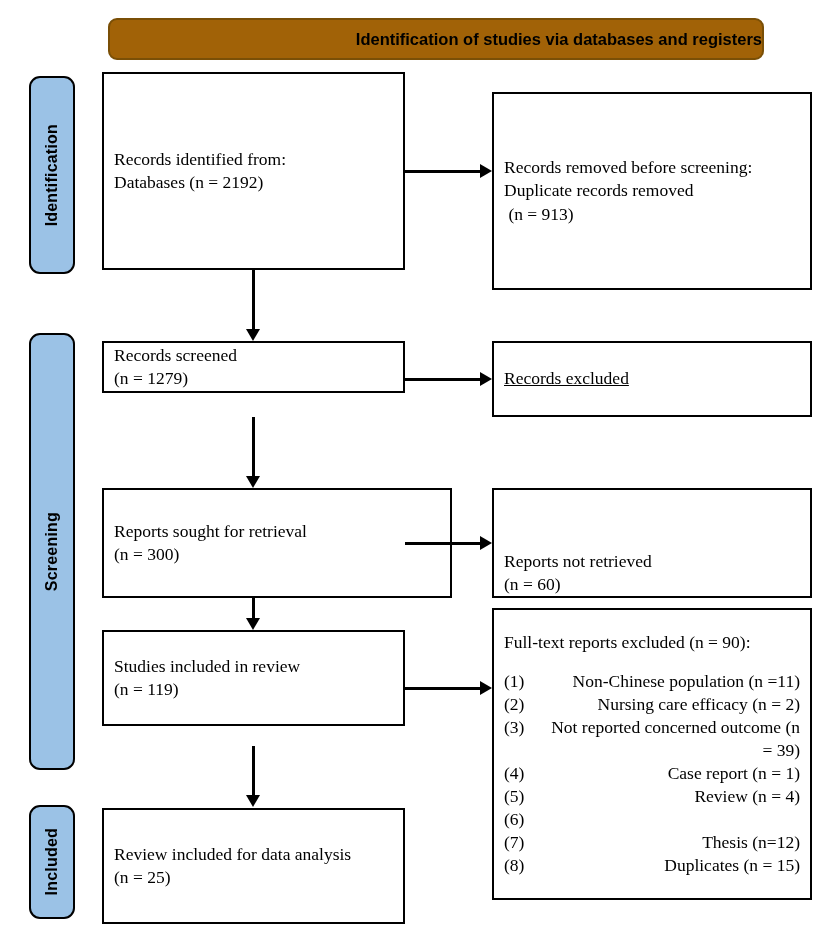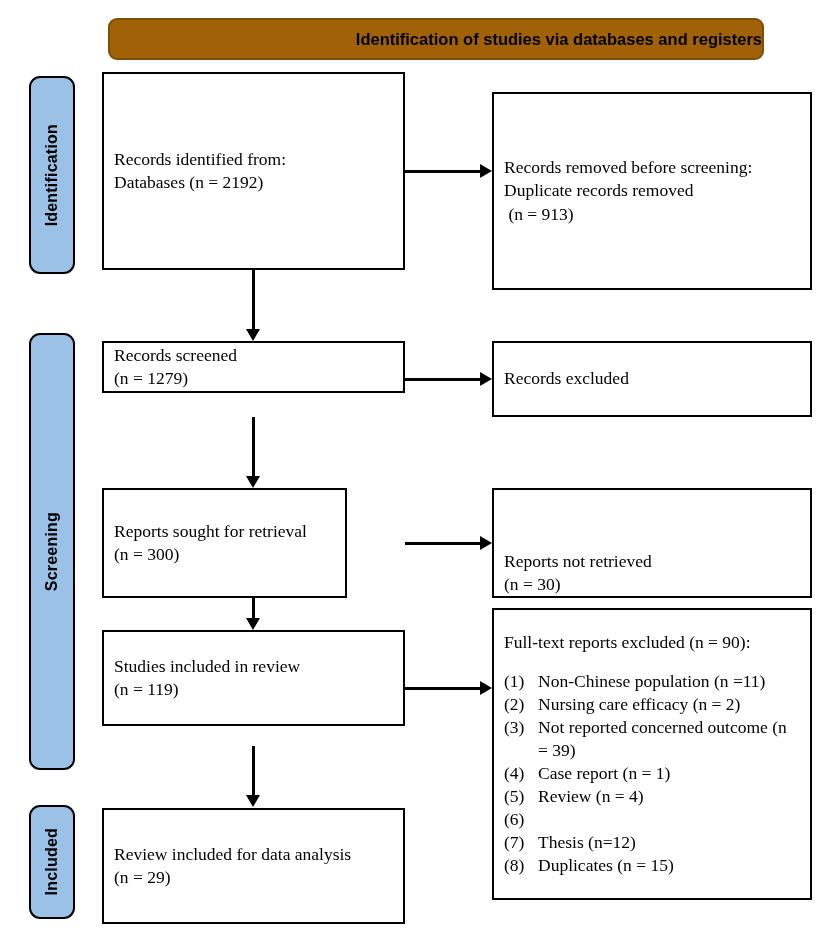--- a/index.html
+++ b/index.html
@@ -79,22 +79,22 @@
     justify-content: center;
     padding: 0 10px;
     font-size: 17.5px;
     line-height: 1.32;
   }
   .box .line { white-space: pre-wrap; }
 
   .box-records-identified { left: 102px; top: 72px;  width: 303px; height: 198px; }
   .box-records-removed    { left: 492px; top: 72px;  width: 320px; height: 198px; margin-top: 20px; }
   .box-records-screened   { left: 102px; top: 341px; width: 303px; height: 52px;  }
-  .box-records-excluded   { left: 492px; top: 341px; width: 320px; height: 76px;  }
-  .box-reports-sought     { left: 102px; top: 488px; width: 245px; height: 110px; }
+  .box-records-excluded   { left: 492px; top: 341px; width: 320px; height: 76px; text-decoration: underline;  }
+  .box-reports-sought     { left: 102px; top: 488px; width: 350px; height: 110px; }
   .box-reports-not-retr   { left: 492px; top: 488px; width: 320px; height: 110px; justify-content: flex-end; }
   .box-studies-review     { left: 102px; top: 630px; width: 303px; height: 96px; }
   .box-fulltext-excluded  { left: 492px; top: 608px; width: 320px; height: 292px; }
   .box-studies-analysis   { left: 102px; top: 808px; width: 303px; height: 116px; }
 
   
   .excl-head { margin-bottom: 16px; }
   .excl-list {
     list-style: none;
     margin: 0;
@@ -102,21 +102,21 @@
   }
   .excl-list li {
     display: flex;
     align-items: flex-start;
     margin: 0;
   }
   .excl-num {
     flex: 0 0 auto;
     width: 34px;
   }
-  .excl-txt { flex: 1 1 auto; }
+  .excl-txt { flex: 1 1 auto; text-align: right; }
 
   
   .conn {
     position: absolute;
     background: #000000;
   }
   .h-line { height: 2.5px; }
   .v-line { width: 2.5px; }
   .arrow-right {
     position: absolute;
@@ -169,21 +169,21 @@
   <div class="box box-records-excluded">
     <div class="line">Records excluded</div>
   </div>
 
   <div class="box box-reports-sought">
     <div class="line">Reports sought for retrieval</div>
     <div class="line">(n = 300)</div>
   </div>
   <div class="box box-reports-not-retr">
     <div class="line">Reports not retrieved</div>
-    <div class="line">(n = 30)</div>
+    <div class="line">(n = 60)</div>
   </div>
 
   <div class="box box-studies-review">
     <div class="line">Studies included in review</div>
     <div class="line">(n = 119)</div>
   </div>
 
   <div class="box box-fulltext-excluded">
     <div class="line excl-head">Full-text reports excluded (n = 90):</div>
     <ul class="excl-list">
@@ -216,21 +216,21 @@
       </li>
       <li>
         <span class="excl-num">(8)</span>
         <span class="excl-txt">Duplicates (n = 15)</span>
       </li>
     </ul>
   </div>
 
   <div class="box box-studies-analysis">
     <div class="line">Review included for data analysis</div>
-    <div class="line">(n = 29)</div>
+    <div class="line">(n = 25)</div>
   </div>
 
   <div class="conn h-line" style="left:405px; top:170px; width:77px;"></div>
   <div class="arrow-right" style="left:480px; top:164px;"></div>
 
   <div class="conn v-line" style="left:252px; top:270px; height:60px;"></div>
   <div class="arrow-down" style="left:246px; top:329px;"></div>
 
   <div class="conn h-line" style="left:405px; top:378px; width:77px;"></div>
   <div class="arrow-right" style="left:480px; top:372px;"></div>

